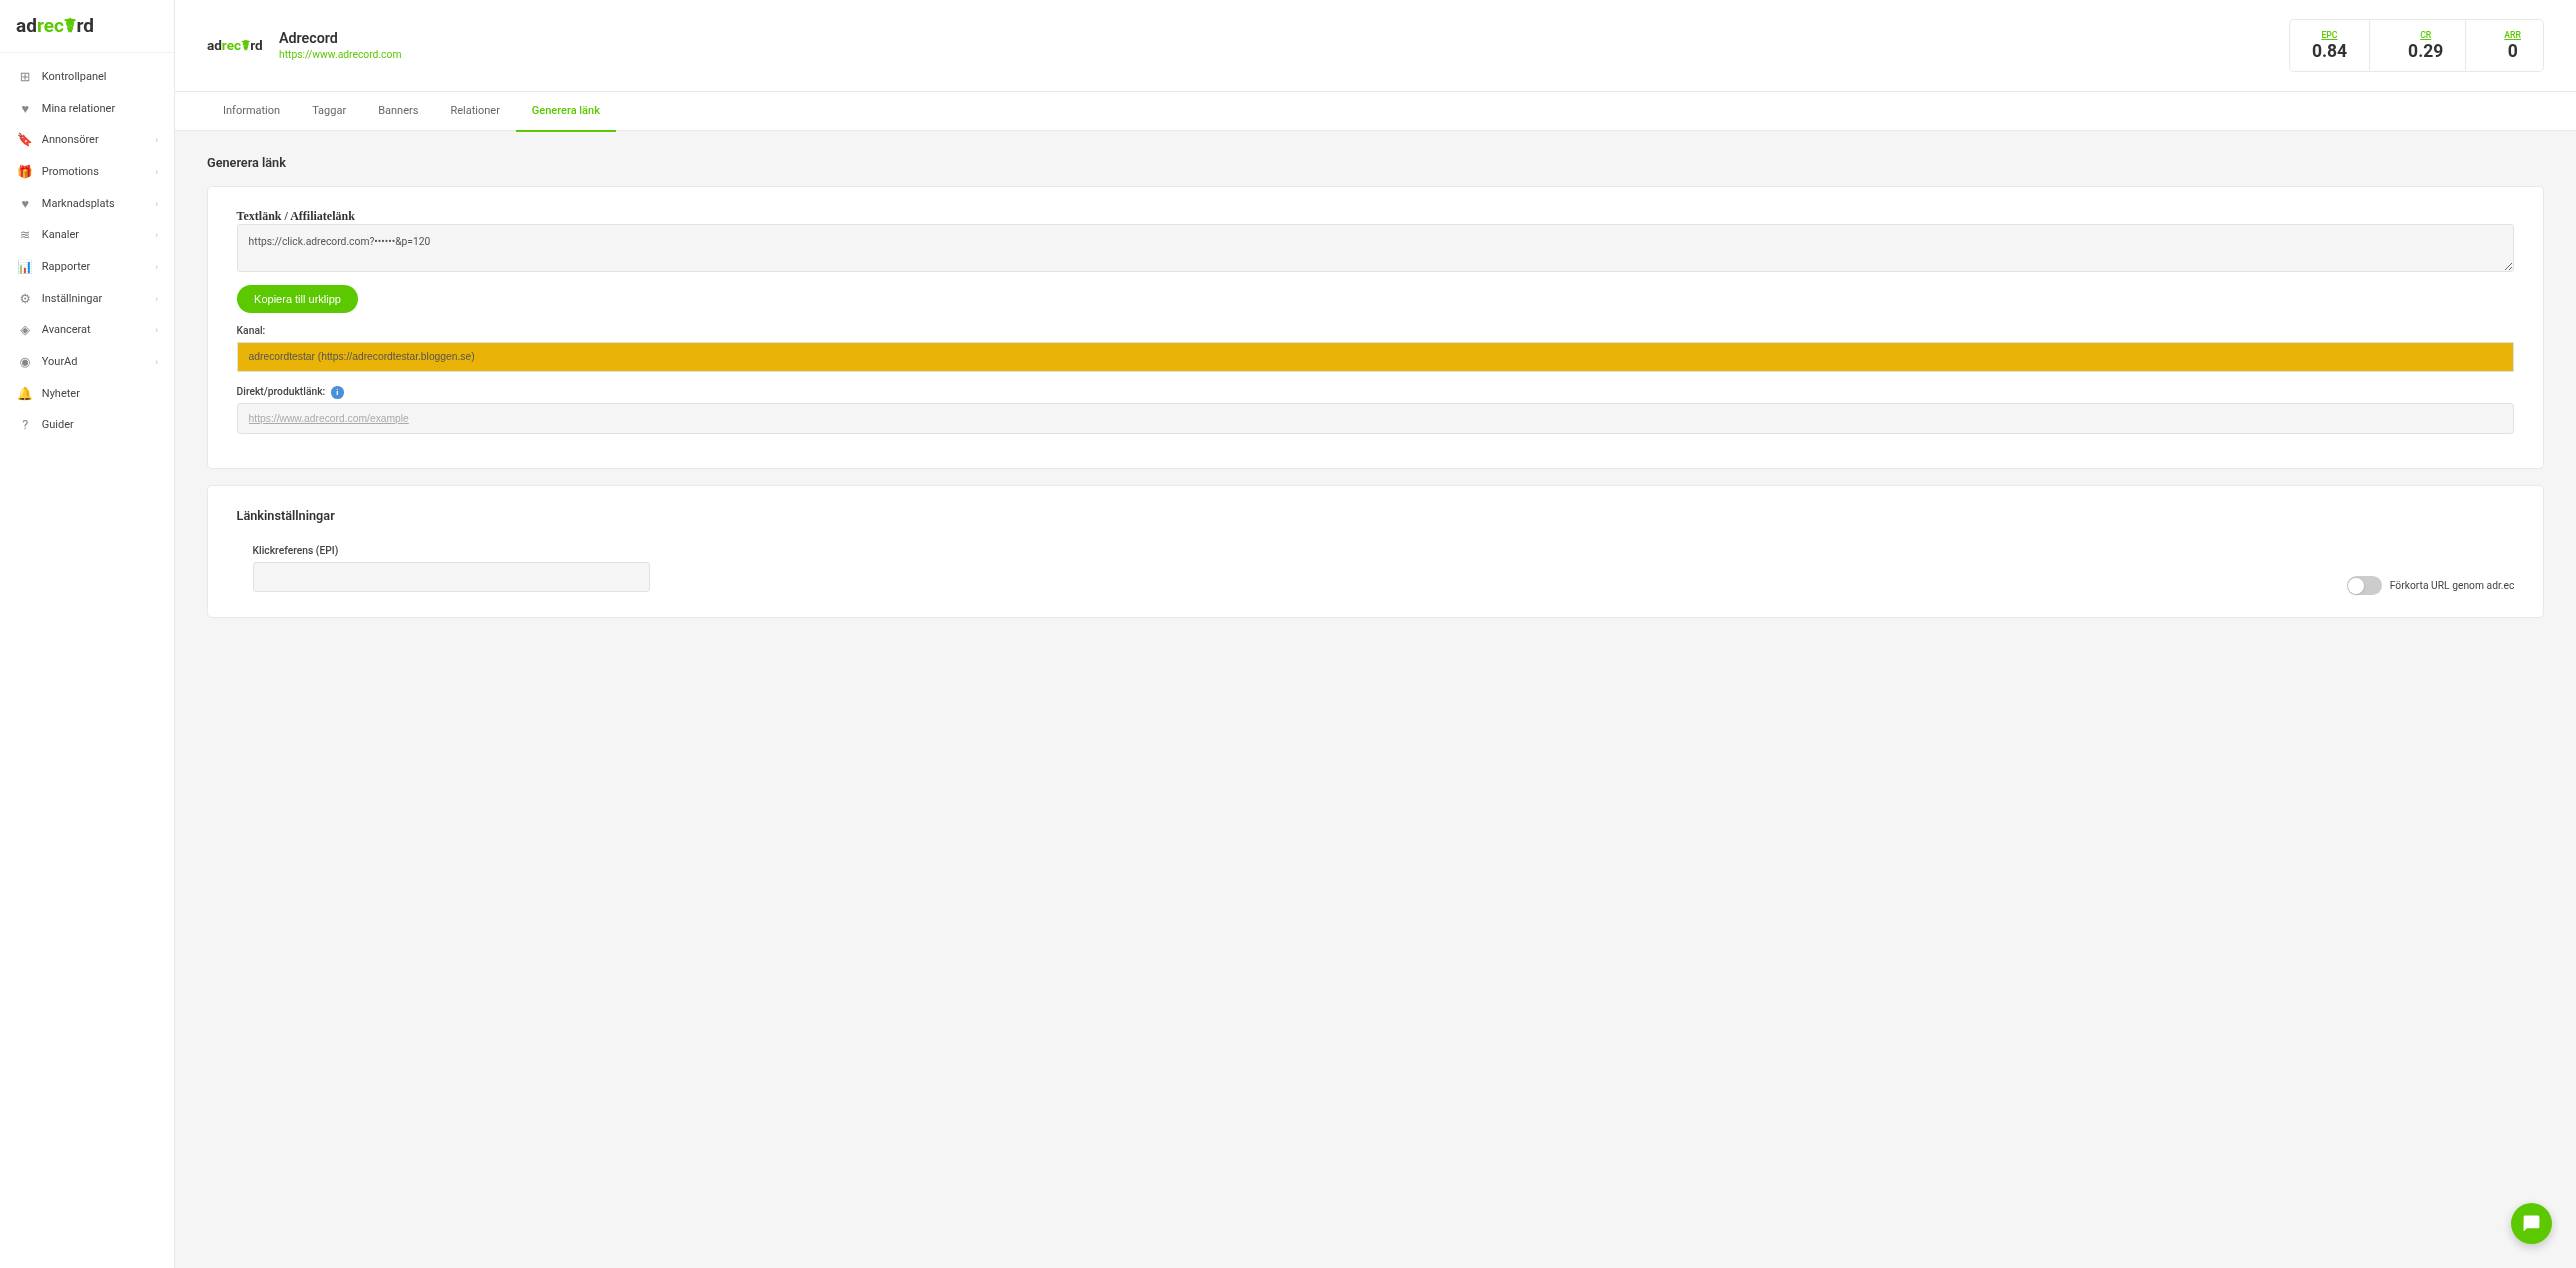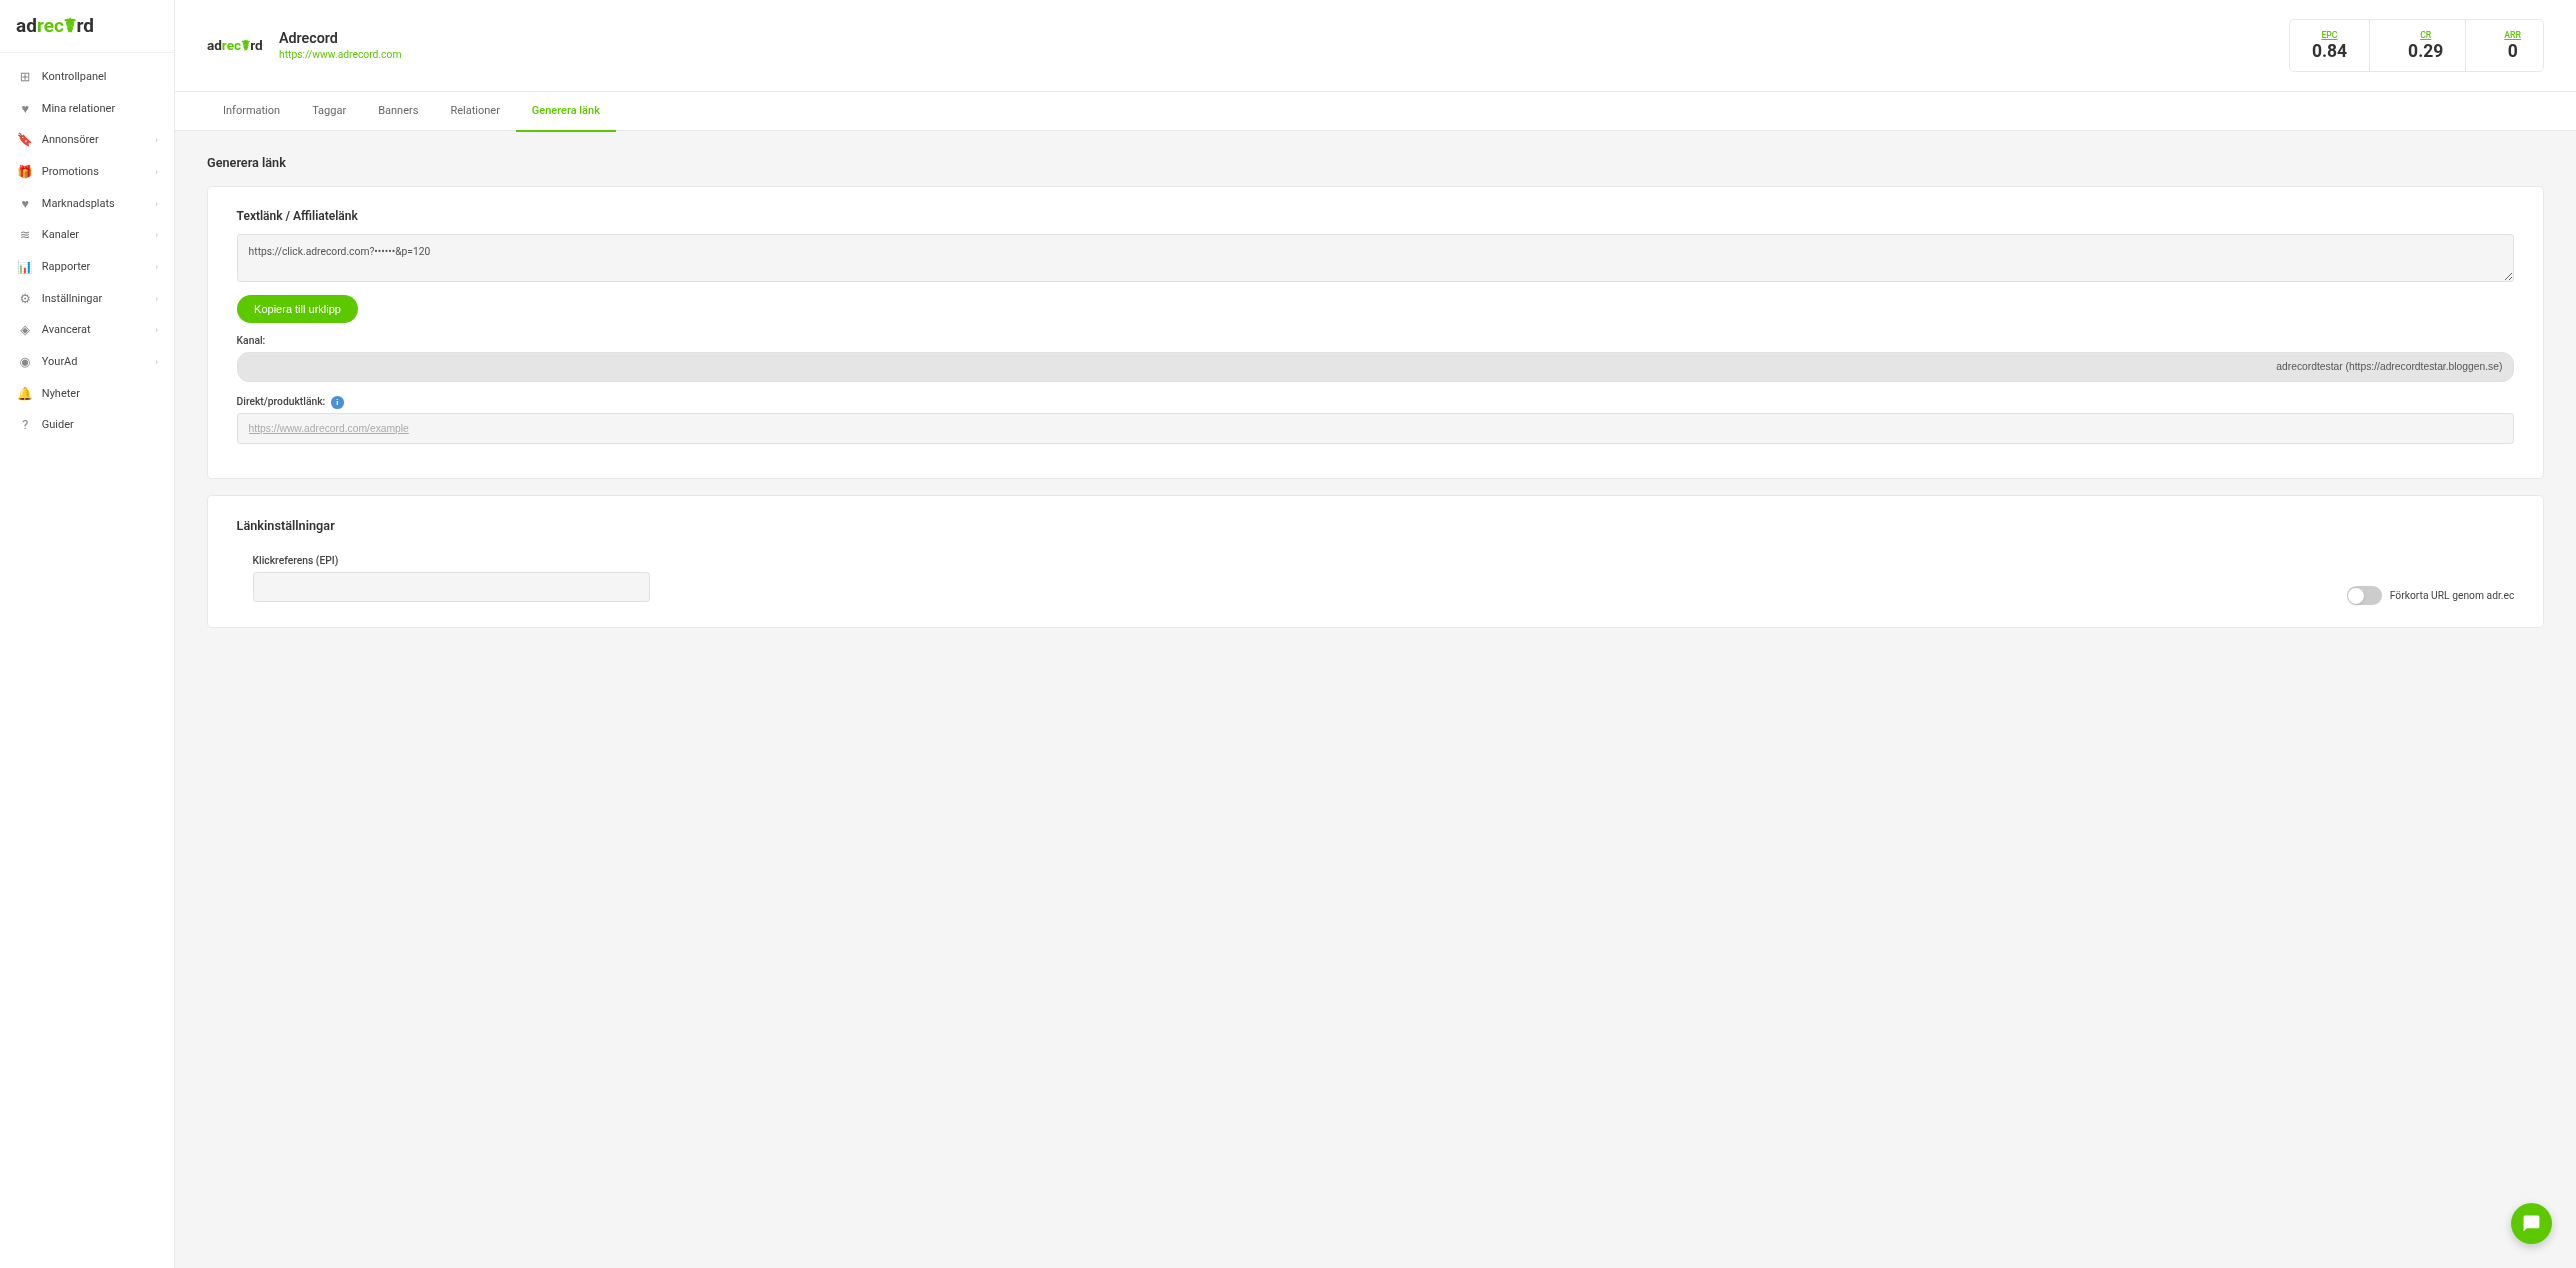--- a/index.html
+++ b/index.html
@@ -118,21 +118,22 @@
       font-size: 12.7px;
       font-weight: 600;
       color: #333;
       margin-bottom: 17.5px;
     }
 
     .subsection-title {
       font-size: 12px;
       font-weight: 600;
       color: #333;
-      margin-bottom: 11px;
+      margin-bottom: 0;
+      font-family: Liberation Serif, serif;
     }
 
     .text-area-box {
       width: 100%;
       background: #f5f5f5;
       border: 0.8px solid #e0e0e0;
       border-radius: 3.2px;
       padding: 9.5px 11px;
       font-size: 10.3px;
       color: #555;
@@ -163,30 +164,29 @@
 
     .field-label {
       font-size: 10.3px;
       color: #444;
       margin-bottom: 4.8px;
       font-weight: 500;
     }
 
     .select-box {
       width: 100%;
-      background: #e5e5e5;
+      background: #eab308;
       border: 0.8px solid #e0e0e0;
-      border-radius: 12px;
+      border-radius: 1px;
       padding: 8.7px 11px;
       font-size: 10.3px;
       color: #555;
       appearance: none;
       outline: none;
       cursor: pointer;
-      text-align: right;
     }
 
     .input-box {
       width: 100%;
       background: #f5f5f5;
       border: 0.8px solid #e0e0e0;
       border-radius: 3.2px;
       padding: 8.7px 11px;
       font-size: 10.3px;
       color: #aaa;

